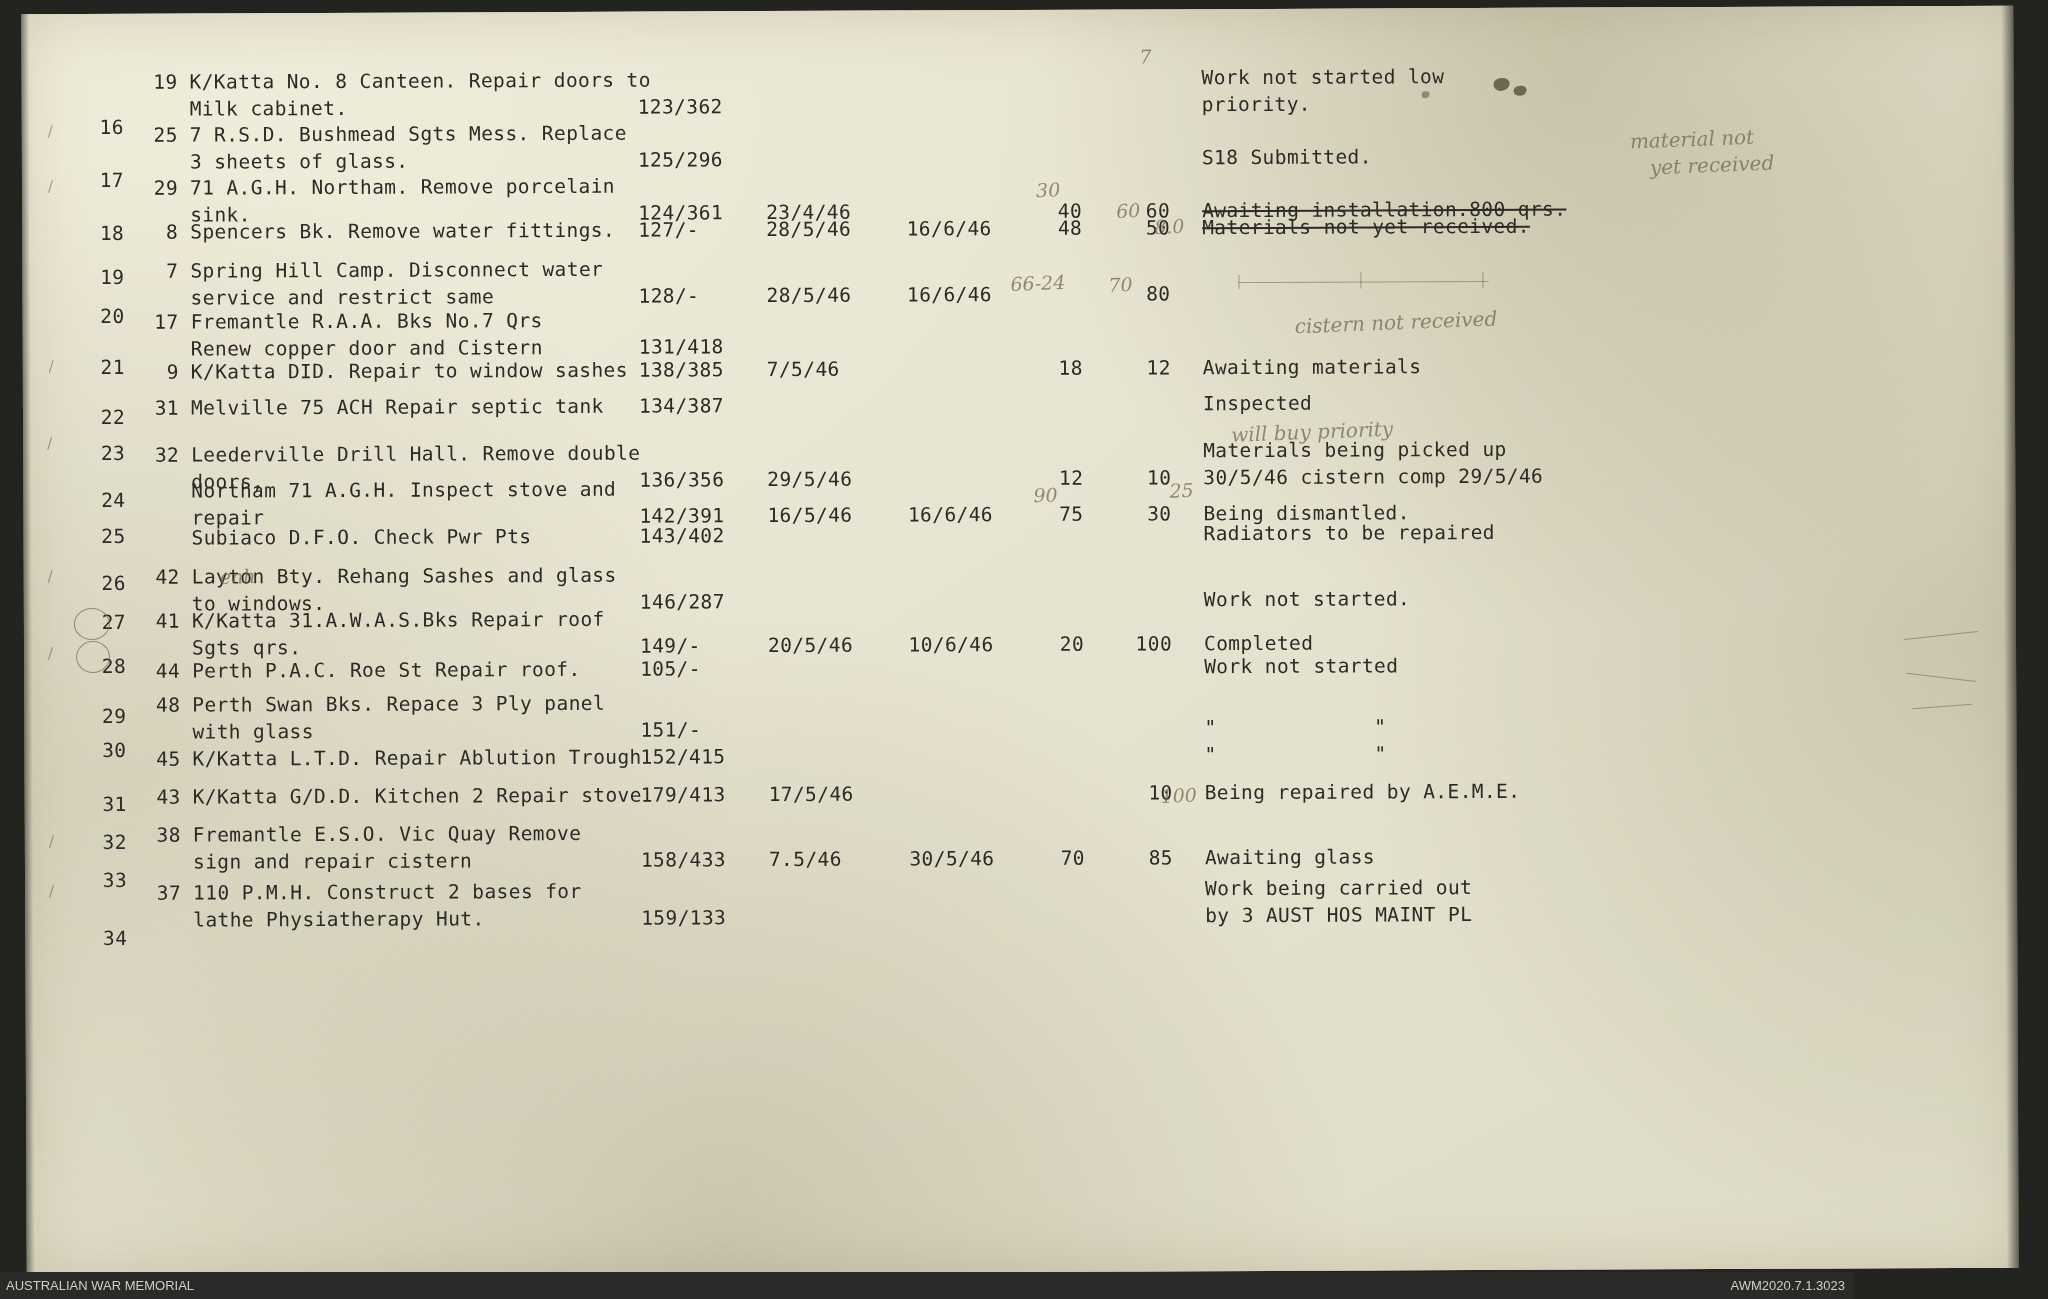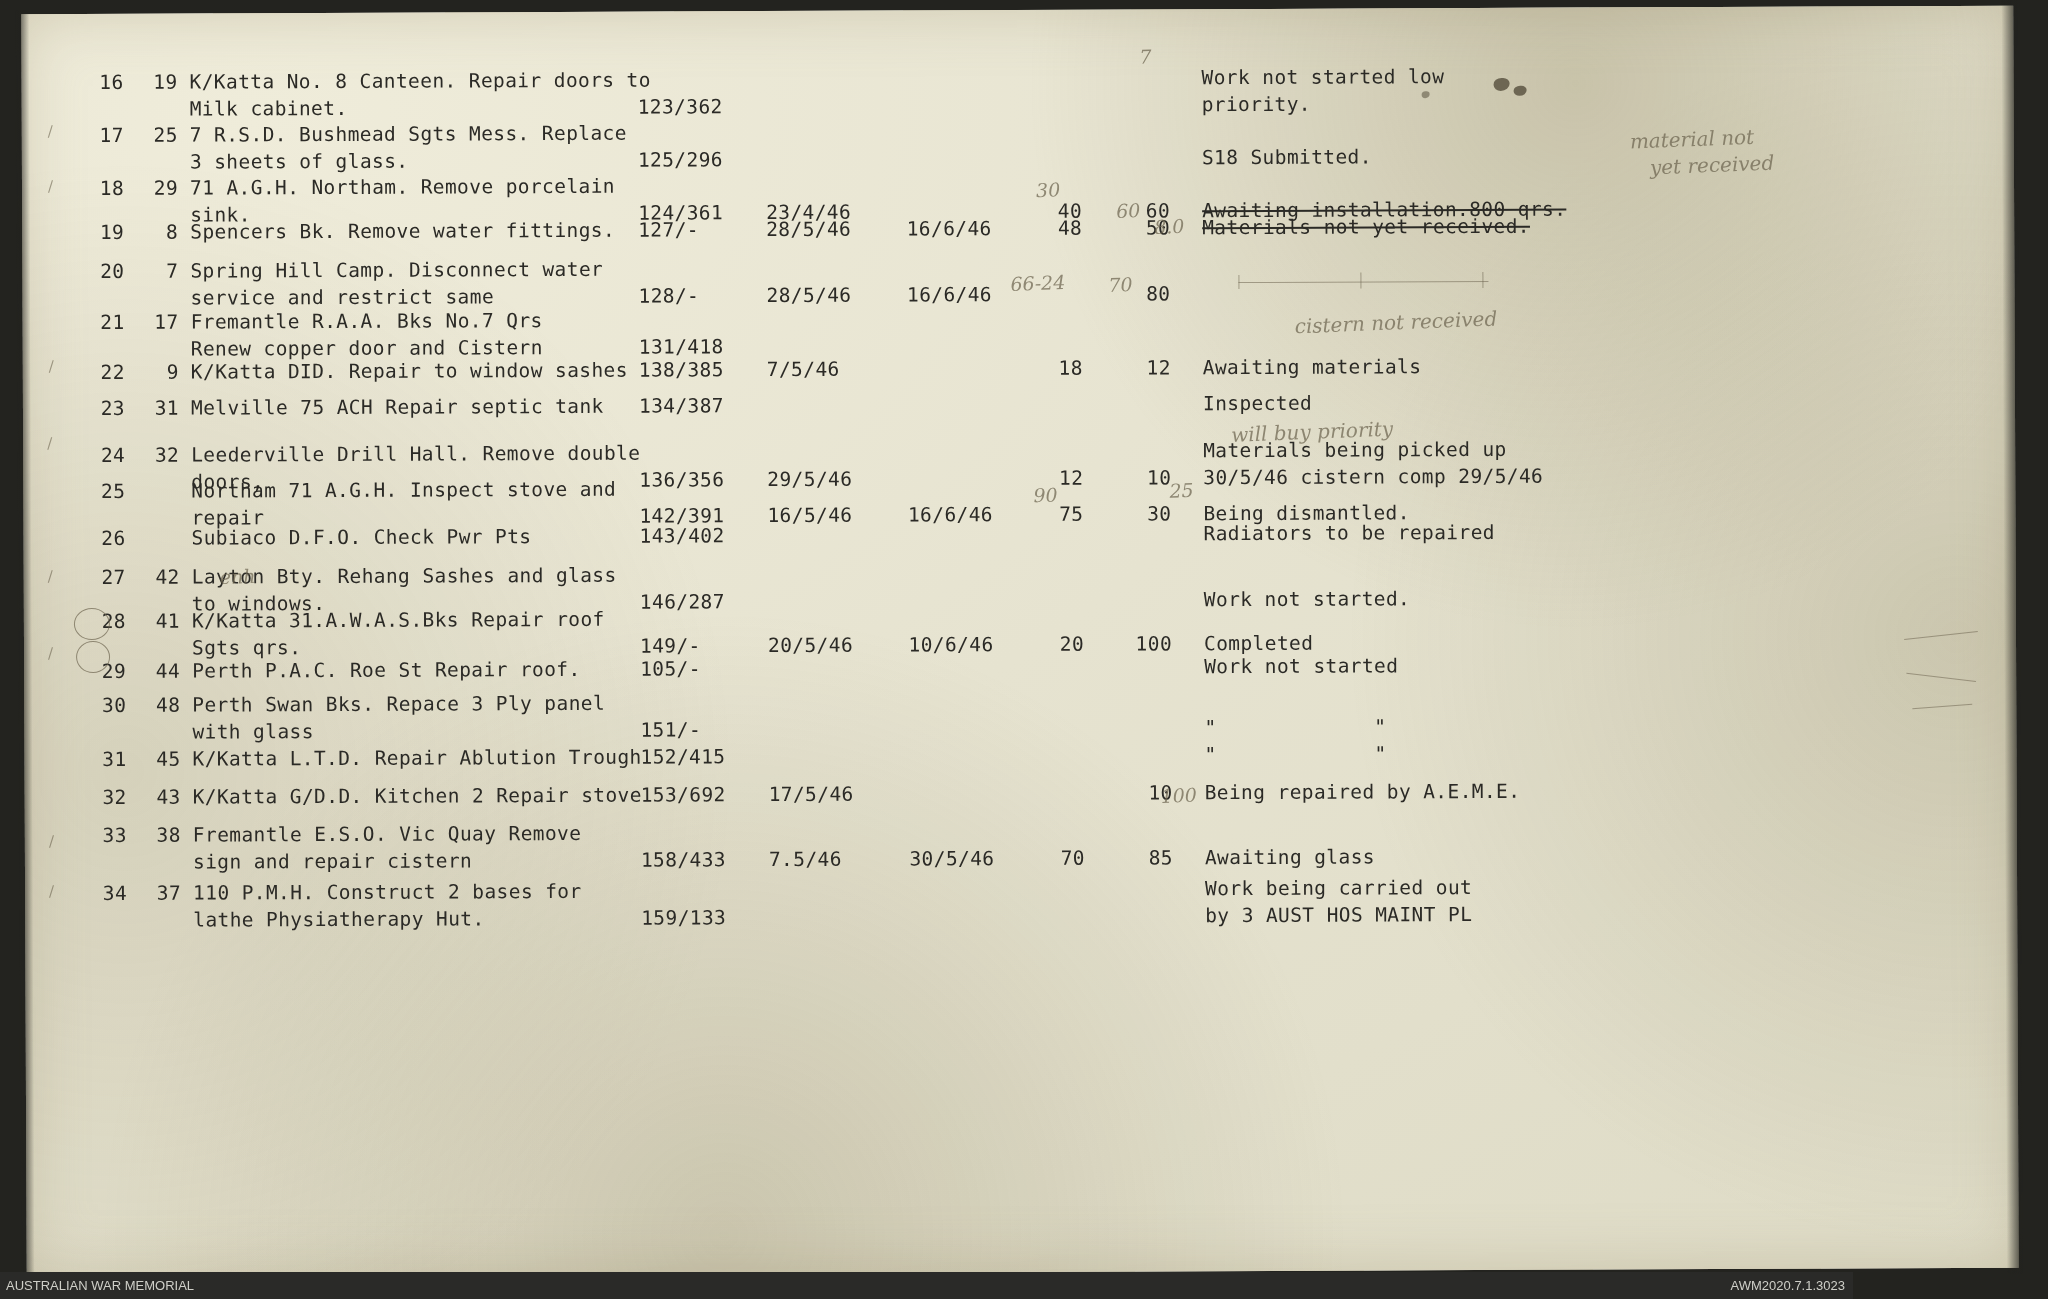--- a/index.html
+++ b/index.html
@@ -76,21 +76,21 @@
     color: #2b2a26;
     font-size: 19.5px;
     letter-spacing: 0.4px;
     line-height: 27px;
     white-space: pre;
   }
   .c {
     position: absolute;
     white-space: pre;
   }
-  .col-item   { left: 58px;  width: 44px; text-align: right; }
+  .col-item   { left: 58px;  width: 44px; text-align: right; margin-top: 45px; }
   .col-ref    { left: 112px; width: 44px; text-align: right; }
   .col-desc   { left: 168px; width: 450px; text-align: left; }
   .col-file   { left: 616px; width: 110px; text-align: left; }
   .col-d1     { left: 744px; width: 110px; text-align: left; }
   .col-d2     { left: 872px; width: 110px; text-align: center; }
   .col-n1     { left: 1000px; width: 60px; text-align: right; }
   .col-n2     { left: 1088px; width: 60px; text-align: right; }
   .col-rem    { left: 1180px; width: 700px; text-align: left; }
 
   .l2 { top: 27px; }
@@ -183,21 +183,21 @@
         <div class="row" style="top: 345px;"><div class="c col-item">22</div><div class="c col-ref">9</div><div class="c col-desc">K/Katta DID. Repair to window sashes</div><div class="c col-file">138/385</div><div class="c col-d1">7/5/46</div><div class="c col-d2"></div><div class="c col-n1">18</div><div class="c col-n2">12</div><div class="c col-rem">Awaiting materials</div></div>
         <div class="row" style="top: 381px;"><div class="c col-item">23</div><div class="c col-ref">31</div><div class="c col-desc">Melville 75 ACH Repair septic tank</div><div class="c col-file">134/387</div><div class="c col-d1"></div><div class="c col-d2"></div><div class="c col-n1"></div><div class="c col-n2"></div><div class="c col-rem">Inspected</div></div>
         <div class="row" style="top: 428px;"><div class="c col-item">24</div><div class="c col-ref">32</div><div class="c col-desc">Leederville Drill Hall. Remove double</div><div class="c col-desc l2">doors,</div><div class="c col-file l2">136/356</div><div class="c col-d1 l2">29/5/46</div><div class="c col-d2 l2"></div><div class="c col-n1 l2">12</div><div class="c col-n2 l2">10</div><div class="c col-rem">Materials being picked up</div><div class="c col-rem l2">30/5/46 cistern comp 29/5/46</div></div>
         <div class="row" style="top: 464px;"><div class="c col-item">25</div><div class="c col-ref"></div><div class="c col-desc">Northam 71 A.G.H. Inspect stove and</div><div class="c col-desc l2">repair</div><div class="c col-file l2">142/391</div><div class="c col-d1 l2">16/5/46</div><div class="c col-d2 l2">16/6/46</div><div class="c col-n1 l2">75</div><div class="c col-n2 l2">30</div><div class="c col-rem l2">Being dismantled.</div></div>
         <div class="row" style="top: 511px;"><div class="c col-item">26</div><div class="c col-ref"></div><div class="c col-desc">Subiaco D.F.O. Check Pwr Pts</div><div class="c col-file">143/402</div><div class="c col-d1"></div><div class="c col-d2"></div><div class="c col-n1"></div><div class="c col-n2"></div><div class="c col-rem">Radiators to be repaired</div></div>
         <div class="row" style="top: 550px;"><div class="c col-item">27</div><div class="c col-ref">42</div><div class="c col-desc">Layton Bty. Rehang Sashes and glass</div><div class="c col-desc l2">to windows.</div><div class="c col-file l2">146/287</div><div class="c col-d1 l2"></div><div class="c col-d2 l2"></div><div class="c col-n1 l2"></div><div class="c col-n2 l2"></div><div class="c col-rem l2">Work not started.</div></div>
         <div class="row" style="top: 594px;"><div class="c col-item">28</div><div class="c col-ref">41</div><div class="c col-desc">K/Katta 31.A.W.A.S.Bks Repair roof</div><div class="c col-desc l2">Sgts qrs.</div><div class="c col-file l2">149/-</div><div class="c col-d1 l2">20/5/46</div><div class="c col-d2 l2">10/6/46</div><div class="c col-n1 l2">20</div><div class="c col-n2 l2">100</div><div class="c col-rem l2">Completed</div></div>
         <div class="row" style="top: 644px;"><div class="c col-item">29</div><div class="c col-ref">44</div><div class="c col-desc">Perth P.A.C. Roe St Repair roof.</div><div class="c col-file">105/-</div><div class="c col-d1"></div><div class="c col-d2"></div><div class="c col-n1"></div><div class="c col-n2"></div><div class="c col-rem">Work not started</div></div>
         <div class="row" style="top: 678px;"><div class="c col-item">30</div><div class="c col-ref">48</div><div class="c col-desc">Perth Swan Bks. Repace 3 Ply panel</div><div class="c col-desc l2">with glass</div><div class="c col-file l2">151/-</div><div class="c col-d1 l2"></div><div class="c col-d2 l2"></div><div class="c col-n1 l2"></div><div class="c col-n2 l2"></div><div class="c col-rem l2">"             "</div></div>
         <div class="row" style="top: 732px;"><div class="c col-item">31</div><div class="c col-ref">45</div><div class="c col-desc">K/Katta L.T.D. Repair Ablution Trough</div><div class="c col-file">152/415</div><div class="c col-d1"></div><div class="c col-d2"></div><div class="c col-n1"></div><div class="c col-n2"></div><div class="c col-rem">"             "</div></div>
-        <div class="row" style="top: 770px;"><div class="c col-item">32</div><div class="c col-ref">43</div><div class="c col-desc">K/Katta G/D.D. Kitchen 2 Repair stove</div><div class="c col-file">153/692</div><div class="c col-d1">17/5/46</div><div class="c col-d2"></div><div class="c col-n1"></div><div class="c col-n2">10</div><div class="c col-rem">Being repaired by A.E.M.E.</div></div>
+        <div class="row" style="top: 770px;"><div class="c col-item">32</div><div class="c col-ref">43</div><div class="c col-desc">K/Katta G/D.D. Kitchen 2 Repair stove</div><div class="c col-file">179/413</div><div class="c col-d1">17/5/46</div><div class="c col-d2"></div><div class="c col-n1"></div><div class="c col-n2">10</div><div class="c col-rem">Being repaired by A.E.M.E.</div></div>
         <div class="row" style="top: 808px;"><div class="c col-item">33</div><div class="c col-ref">38</div><div class="c col-desc">Fremantle E.S.O. Vic Quay Remove</div><div class="c col-desc l2">sign and repair cistern</div><div class="c col-file l2">158/433</div><div class="c col-d1 l2">7.5/46</div><div class="c col-d2 l2">30/5/46</div><div class="c col-n1 l2">70</div><div class="c col-n2 l2">85</div><div class="c col-rem l2">Awaiting glass</div></div>
         <div class="row" style="top: 866px;"><div class="c col-item">34</div><div class="c col-ref">37</div><div class="c col-desc">110 P.M.H. Construct 2 bases for</div><div class="c col-desc l2">lathe Physiatherapy Hut.</div><div class="c col-file l2">159/133</div><div class="c col-d1 l2"></div><div class="c col-d2 l2"></div><div class="c col-n1 l2"></div><div class="c col-n2 l2"></div><div class="c col-rem">Work being carried out</div><div class="c col-rem l2">by 3 AUST HOS MAINT PL</div></div>
       </div>
 
     <div class="pencil-line" style="left:1216px; top:273px; width:250px;"></div>
     <div class="pencil-tick" style="left:1216px; top:266px; height:14px;"></div>
     <div class="pencil-tick" style="left:1338px; top:264px; height:16px;"></div>
     <div class="pencil-tick" style="left:1460px; top:264px; height:16px;"></div>
 
     <div class="circle-mark" style="left:50px; top:594px; width:34px; height:30px;"></div>

